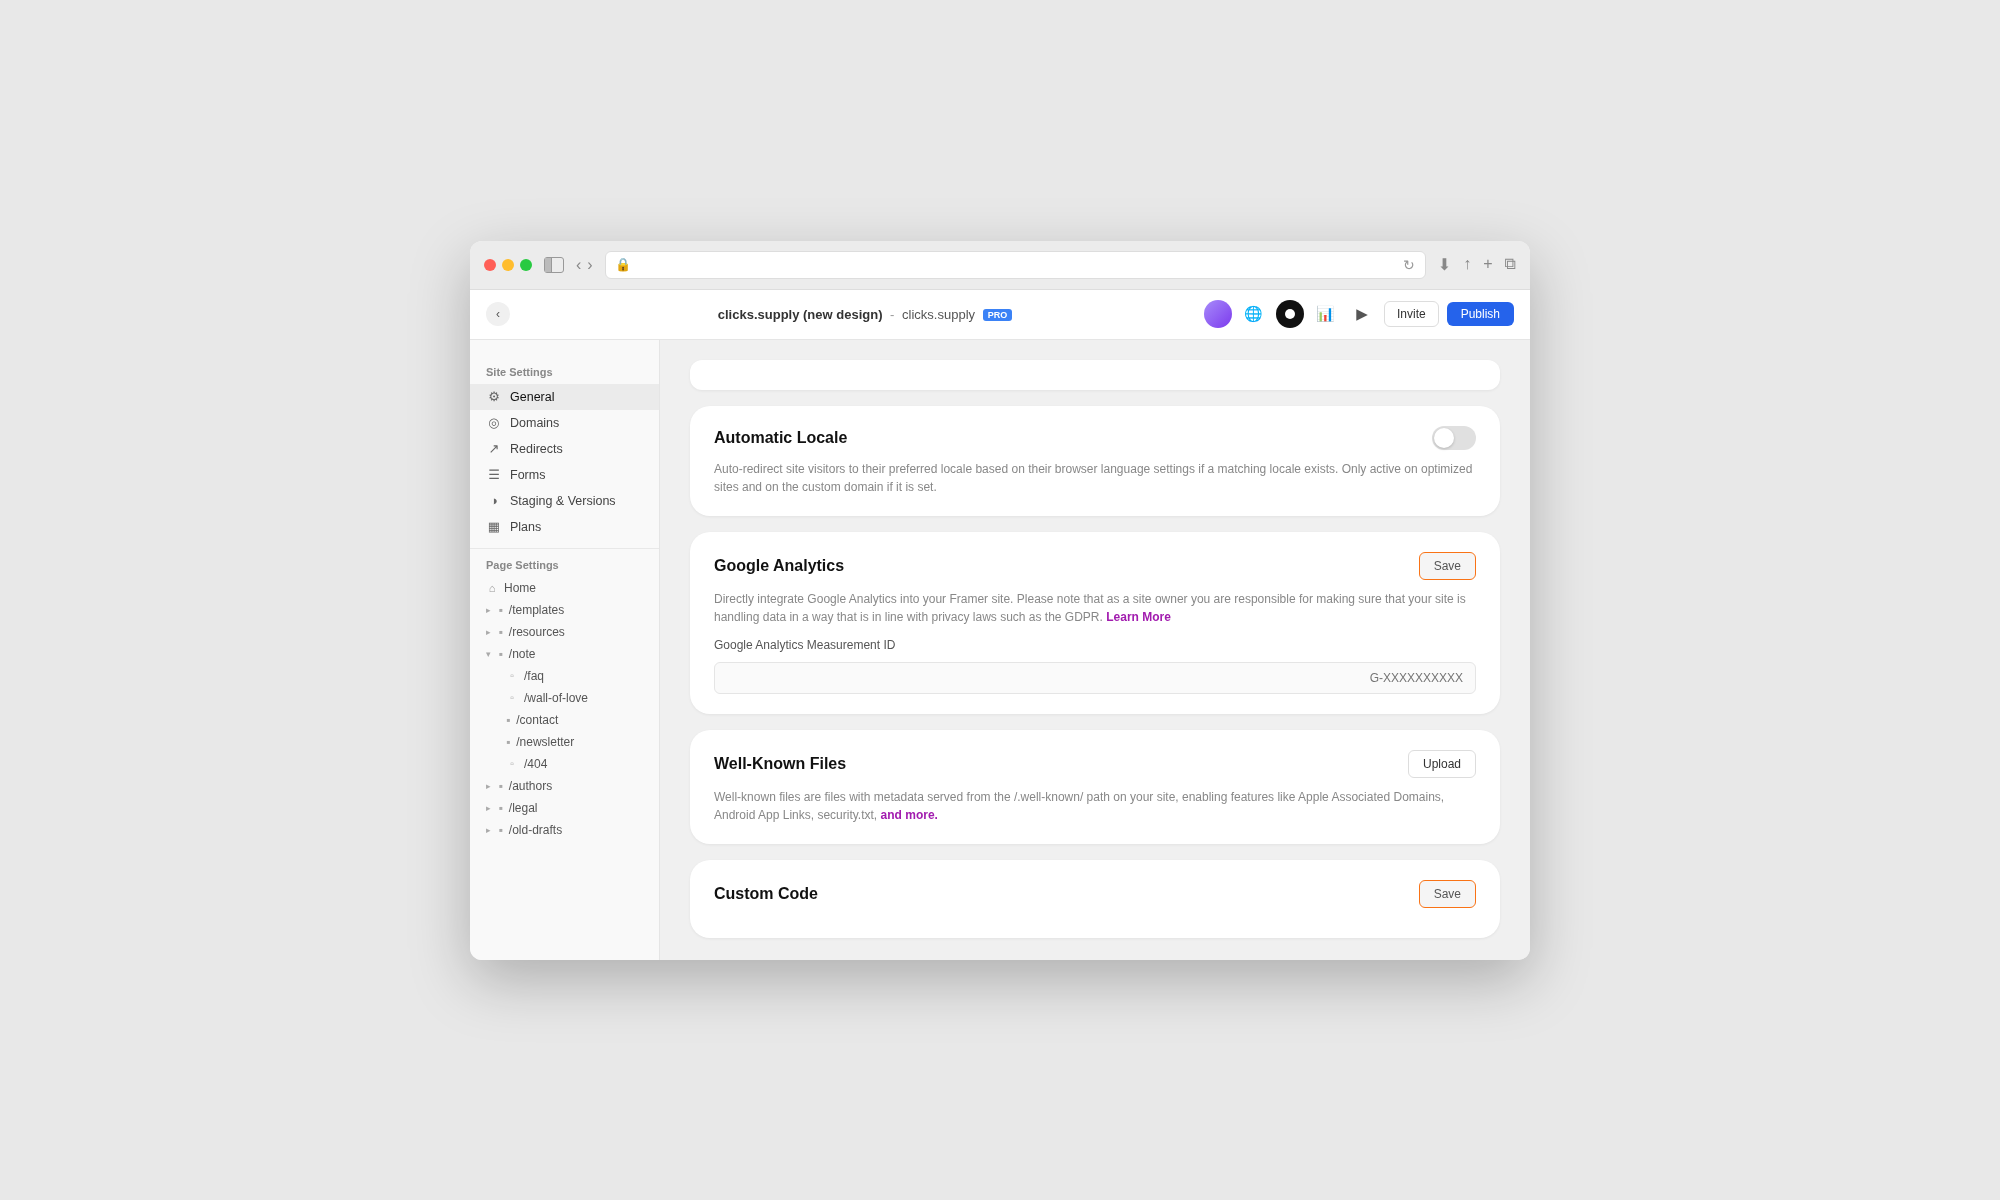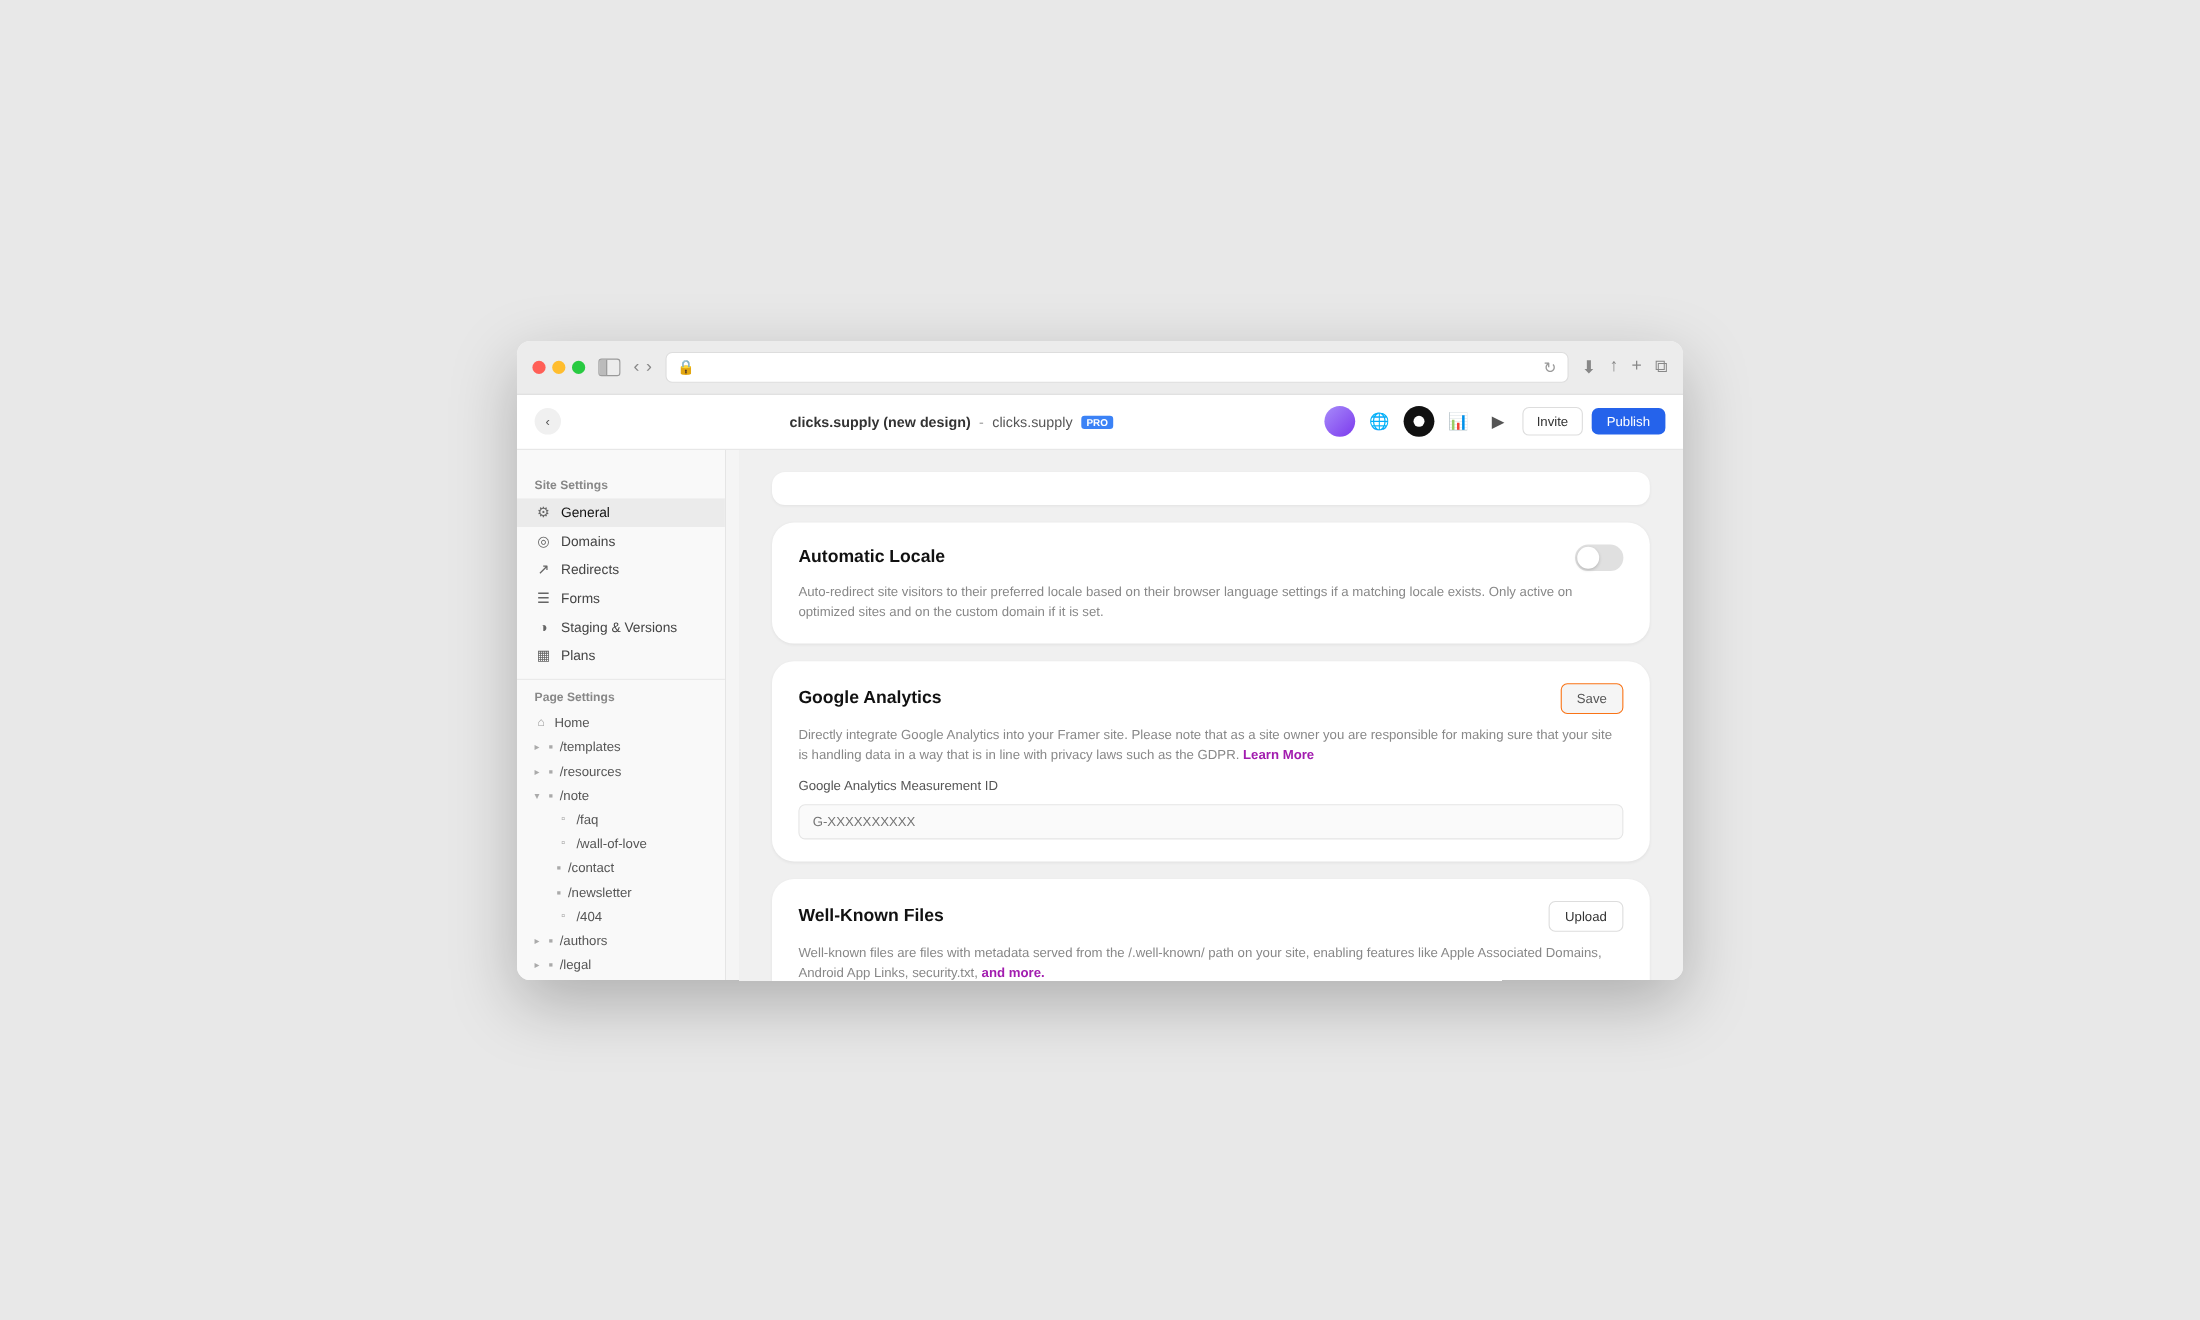--- a/index.html
+++ b/index.html
@@ -213,22 +213,21 @@
       border-radius: 6px;
       font-size: 12px;
       font-weight: 400;
       cursor: pointer;
       border: none;
     }
 
     
     .app-body {
       display: flex;
-      height: 482px;
-      gap: 12px;
+      height: 620px;
     }
 
     
     .sidebar {
       width: 190px;
       background: #f9f9f9;
       border-right: 1px solid #e5e5e5;
       padding: 16px 0;
       overflow-y: auto;
       flex-shrink: 0;
@@ -397,20 +396,21 @@
     
     .input-field {
       width: 100%;
       padding: 8px 12px;
       border: 1px solid #e5e5e5;
       border-radius: 6px;
       font-size: 12px;
       color: #701a75;
       background: #fafafa;
       margin-top: 10px;
+      text-align: right;
     }
 
     .input-label {
       font-size: 12px;
       color: #555;
       font-weight: 500;
       margin-top: 12px;
       display: block;
     }
 

